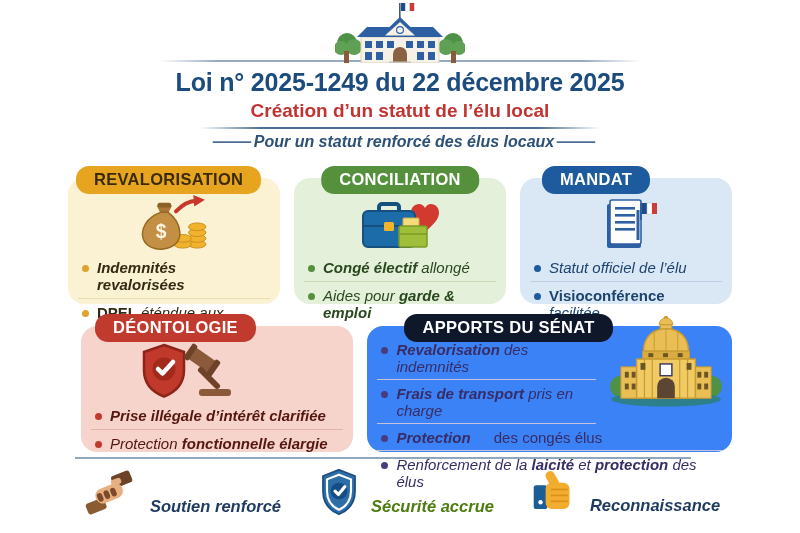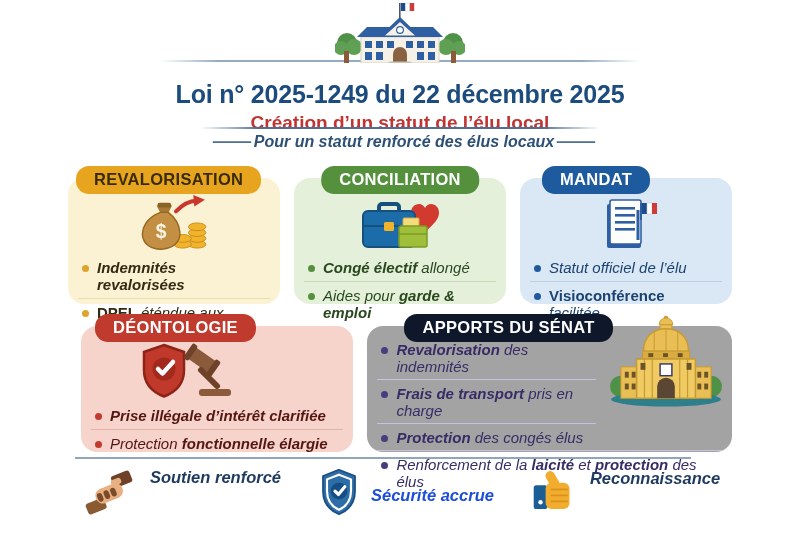--- a/index.html
+++ b/index.html
@@ -4,21 +4,21 @@
 <style>
   * { margin:0; padding:0; box-sizing:border-box; }
   html,body { width:800px; height:533px; }
   body { font-family:"Liberation Sans", sans-serif; background:#ffffff; }
   .page { position:relative; width:800px; height:533px; background:#ffffff; overflow:hidden; }
 
   
   .hline { position:absolute; top:60px; left:160px; width:480px; height:2px;
            background:linear-gradient(to right, rgba(150,171,194,0), #96abc2 12%, #96abc2 88%, rgba(150,171,194,0)); }
   .building { position:absolute; top:1px; left:335px; width:130px; height:62px; }
-  .titles { position:absolute; top:68px; left:0; width:800px; text-align:center;margin-top:12px; }
+  .titles { position:absolute; top:68px; left:0; width:800px; text-align:center; }
   .law-title { font-size:25px; font-weight:bold; color:#1c4b7d; letter-spacing:-0.2px; }
   .law-subtitle { font-size:19px; font-weight:bold; color:#c23431; margin-top:3px; }
   .subdivider { position:absolute; top:127px; left:200px; width:400px; height:2px;
            background:linear-gradient(to right, rgba(80,110,150,0), #4f6e95 15%, #4f6e95 85%, rgba(80,110,150,0)); }
   .tagline { position:absolute; top:133px; left:4px; width:800px; text-align:center;
              font-size:16px; font-style:italic; font-weight:bold; color:#2d5077; }
   .tagline .dash { display:inline-block; transform:scaleX(2.4); color:#4f6e95; margin:0 14px; font-style:normal; }
 
   
   .row { position:absolute; left:68px; width:664px; display:flex; gap:14px; }
@@ -54,34 +54,34 @@
   .c-conc .dot { background:#55903c; }
   .c-conc ul.bullets li:not(:last-child) { border-color:#c6dab8; }
   
   .c-deon .pill { left:14px; background:#c13a2e; }
   .c-deon .card { background:#f6d3cb; color:#541710; }
   .c-deon .dot { background:#c13a2e; }
   .c-deon ul.bullets li:not(:last-child) { border-color:#e3b2a8; }
   .c-deon .iconrow { justify-content:flex-start; padding-left:48px; }
   
   .c-senat .pill { left:37px; background:#0f172a; }
-  .c-senat .card { background:#a3a3a3; color:#372c66; padding-top:6px; }
+  .c-senat .card { background:#3b82f6; color:#372c66; padding-top:6px; }
   .c-senat .dot { background:#473c80; }
   .c-senat ul.bullets li { padding:4.5px 4px; }
   .c-senat ul.bullets li:not(:last-child) { border-color:#c7c0de; }
   .c-senat ul.bullets li:nth-child(1), .c-senat ul.bullets li:nth-child(2) { margin-right:126px; }
   .senate-icon { position:absolute; top:-14px; right:6px; width:120px; height:98px; z-index:4; }
 
   
   .footer-line { position:absolute; top:457px; left:75px; width:616px; height:2px; background:#8fa6bc; }
   .footer { position:absolute; top:464px; left:0; width:800px; display:flex; justify-content:center;
             align-items:center; gap:38px; height:56px; }
-  .fitem { display:flex; align-items:flex-start; gap:12px; }
+  .fitem { display:flex; align-items:flex-end; gap:12px; }
   .flabel { font-size:16.5px; font-style:italic; font-weight:bold; color:#1e3a5f; }
-  .flabel.blue { color:#1d4ed8;margin-top:18px; }
+  .flabel.blue { color:#4d7c0f;margin-top:18px; }
 </style>
 </head>
 <body>
 
 <div class="page">
 
   <div class="hline"></div>
   <svg class="building" viewBox="0 0 130 62">
     <circle cx="12" cy="42" r="10" fill="#4e9147"></circle>
       <circle cx="19" cy="46" r="8" fill="#5fa054"></circle>
@@ -288,21 +288,21 @@
           <li>
               <span class="dot"></span>
               <span><span style="font-weight: bold; font-style: italic;">Revalorisation </span><span style="font-style: italic;">des indemnités</span></span>
             </li>
           <li>
               <span class="dot"></span>
               <span><span style="font-weight: bold; font-style: italic;">Frais de transport </span><span style="font-style: italic;">pris en charge</span></span>
             </li>
           <li>
               <span class="dot"></span>
-              <span><span style="font-weight: bold; font-style: italic;">Protection </span><span style="font-style: italic;">des congés élus</span></span>
+              <span><span style="font-weight: bold; font-style: italic;">Protection </span><span style=" margin-left: 19px;">des congés élus</span></span>
             </li>
           <li>
               <span class="dot"></span>
               <span><span style="font-style: italic;">Renforcement de la </span><span style="font-weight: bold; font-style: italic;">laicité</span><span style="font-style: italic;"> et </span><span style="font-weight: bold; font-style: italic;">protection</span><span style="font-style: italic;"> des élus</span></span>
             </li>
         </ul>
       </div>
     </div>
   </div>
 

